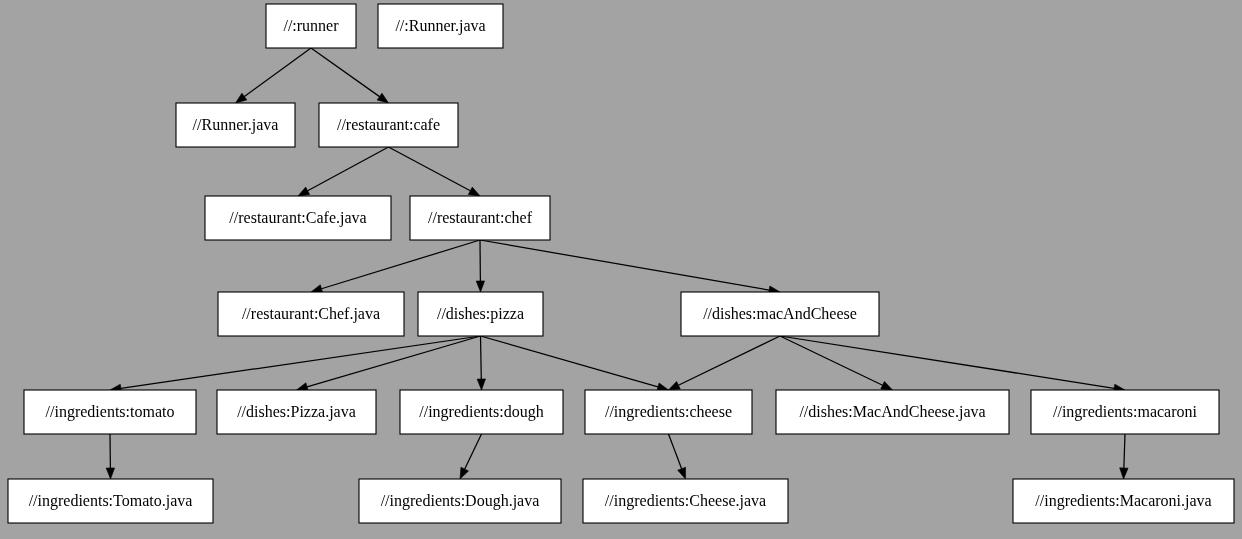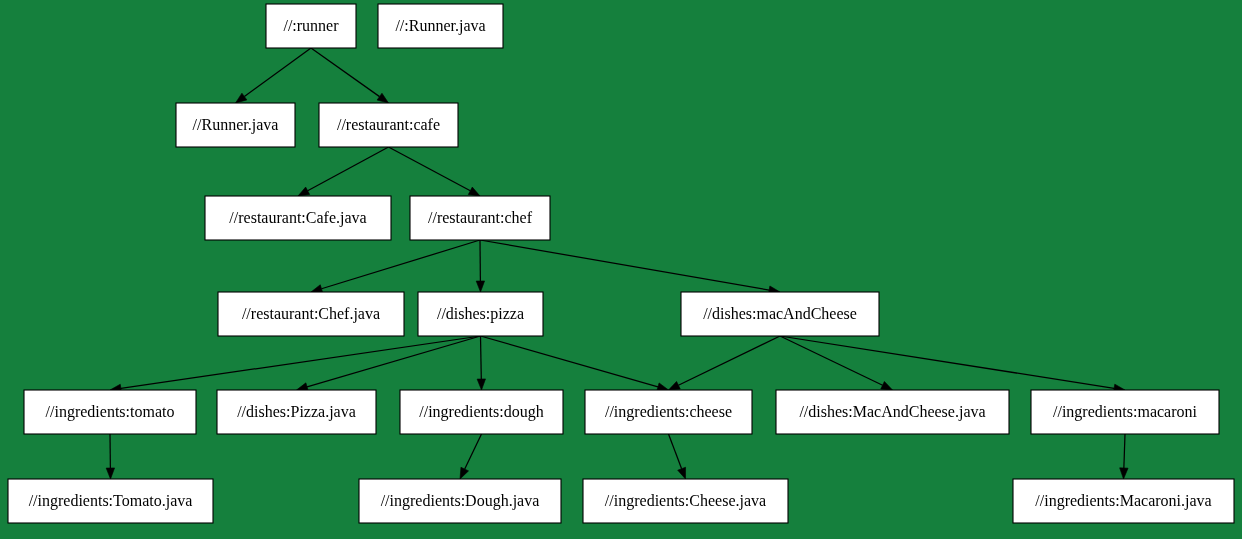--- a/index.html
+++ b/index.html
@@ -4,21 +4,21 @@
 <style>
   html, body {
     margin: 0;
     padding: 0;
     background: #ffffff;
   }
   #graph-root {
     position: relative;
     width: 1242px;
     height: 539px;
-    background: #15803d;
+    background: #a3a3a3;
     font-family: "Liberation Serif", "DejaVu Serif", serif;
     overflow: hidden;
   }
   svg.graph-canvas {
     display: block;
     width: 1242px;
     height: 539px;
   }
   .node-box {
     fill: #ffffff;

